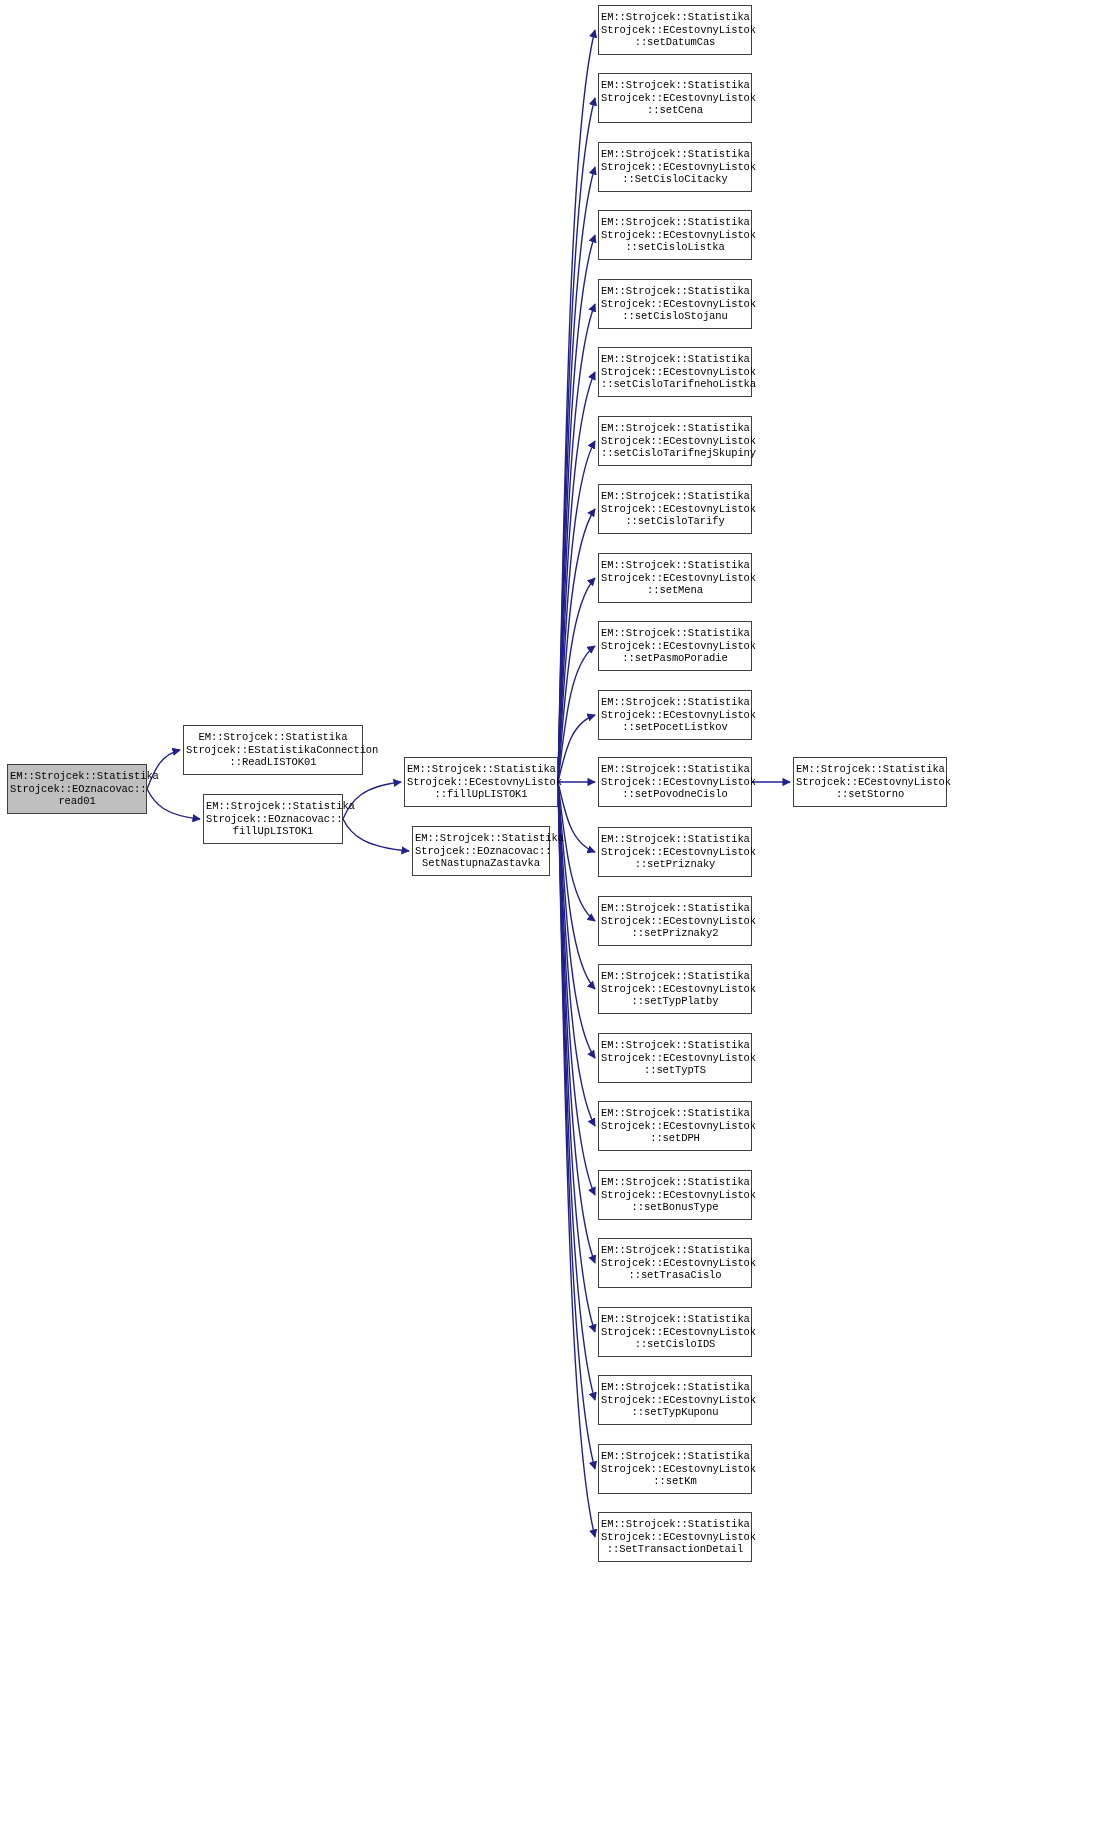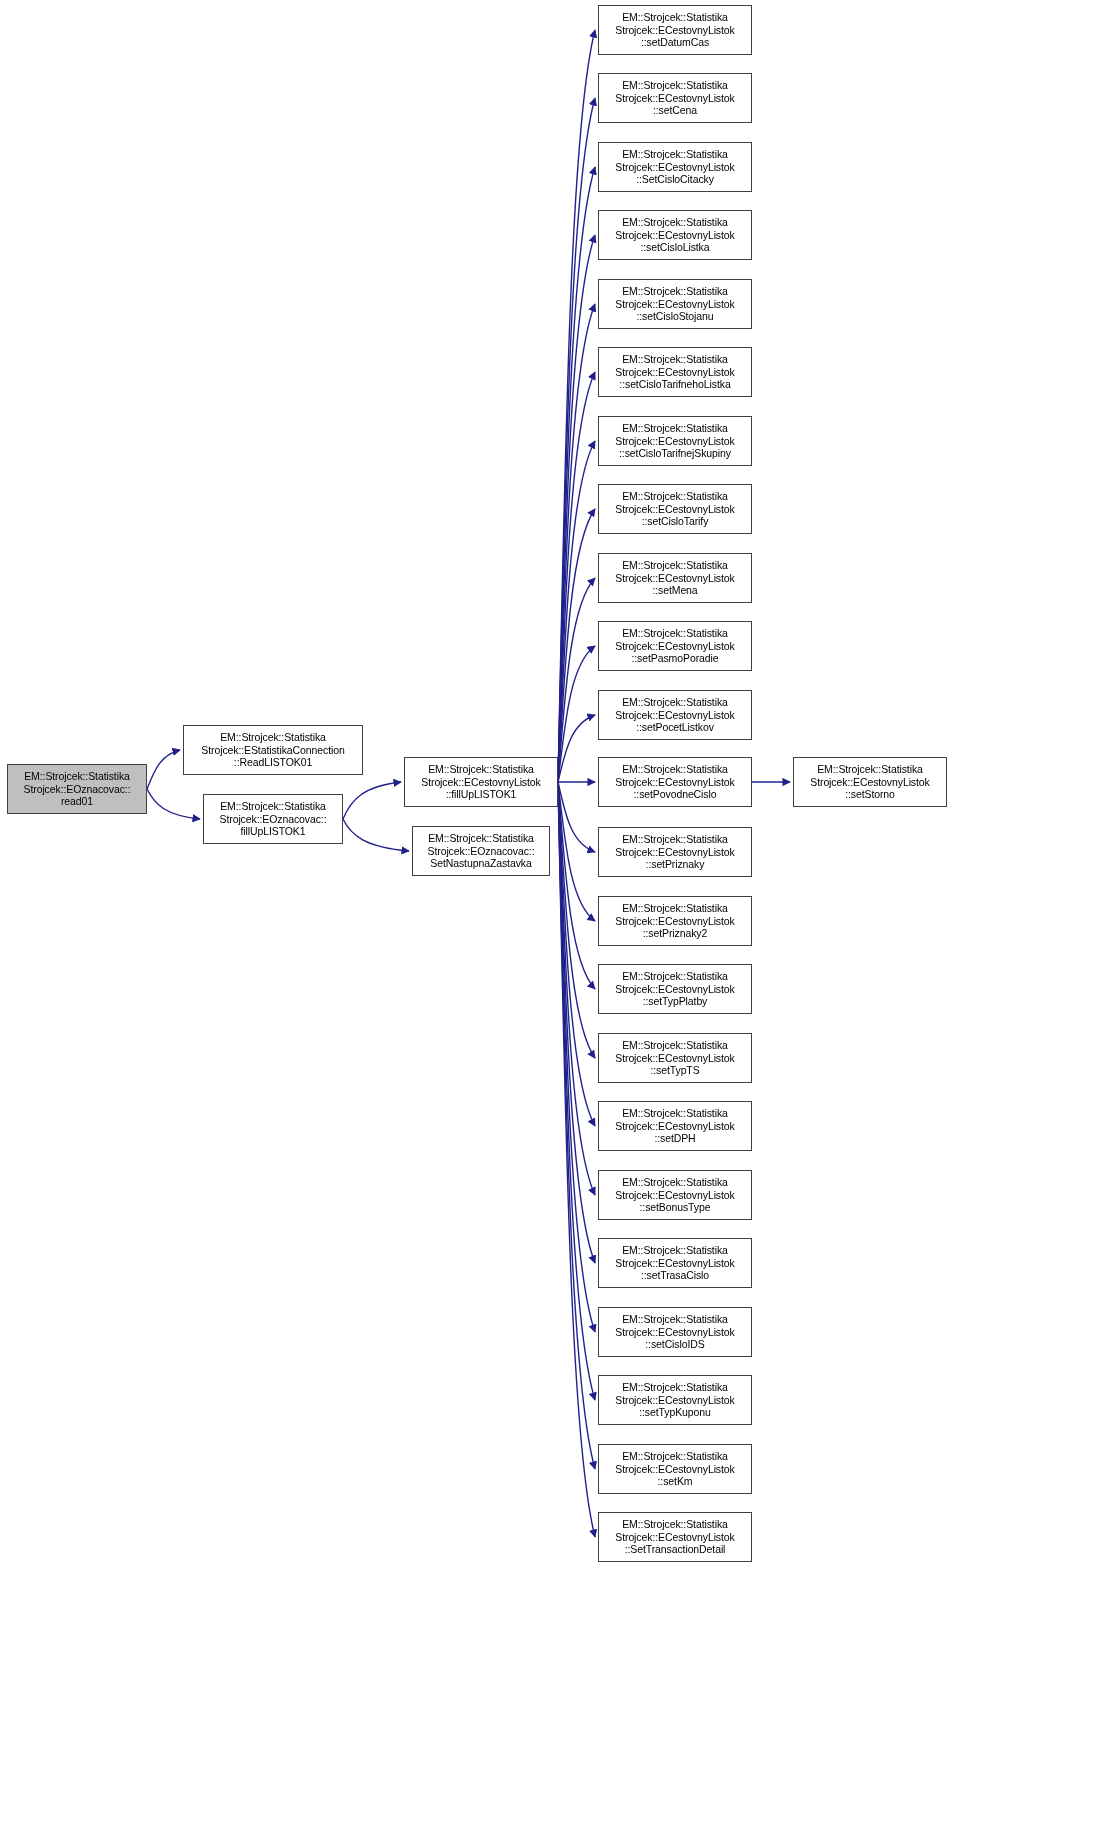--- a/index.html
+++ b/index.html
@@ -16,21 +16,21 @@
     line-height:12.6px;
     text-align:center;
     display:flex;
     flex-direction:column;
     align-items:center;
     justify-content:center;
     white-space:pre-line;
     letter-spacing:-0.1px;
   }
   .node.root{background:#bfbfbf;}
-  .node .lbl{display:block;width:100%;padding:0 2px;box-sizing:border-box;}
+  .node .lbl{display:block;width:100%;padding:0 2px;box-sizing:border-box;font-family:Liberation Mono, monospace;}
 </style>
 </head>
 <body>
 
 <div id="canvas">
   <svg id="edges" xmlns="http://www.w3.org/2000/svg">
       <defs>
         <marker id="ah" viewBox="0 0 10 10" refX="9" refY="5" markerWidth="6" markerHeight="6" orient="auto-start-reverse" markerUnits="strokeWidth">
           <path d="M 0 0 L 10 5 L 0 10 z" fill="#21218c"></path>
         </marker>

